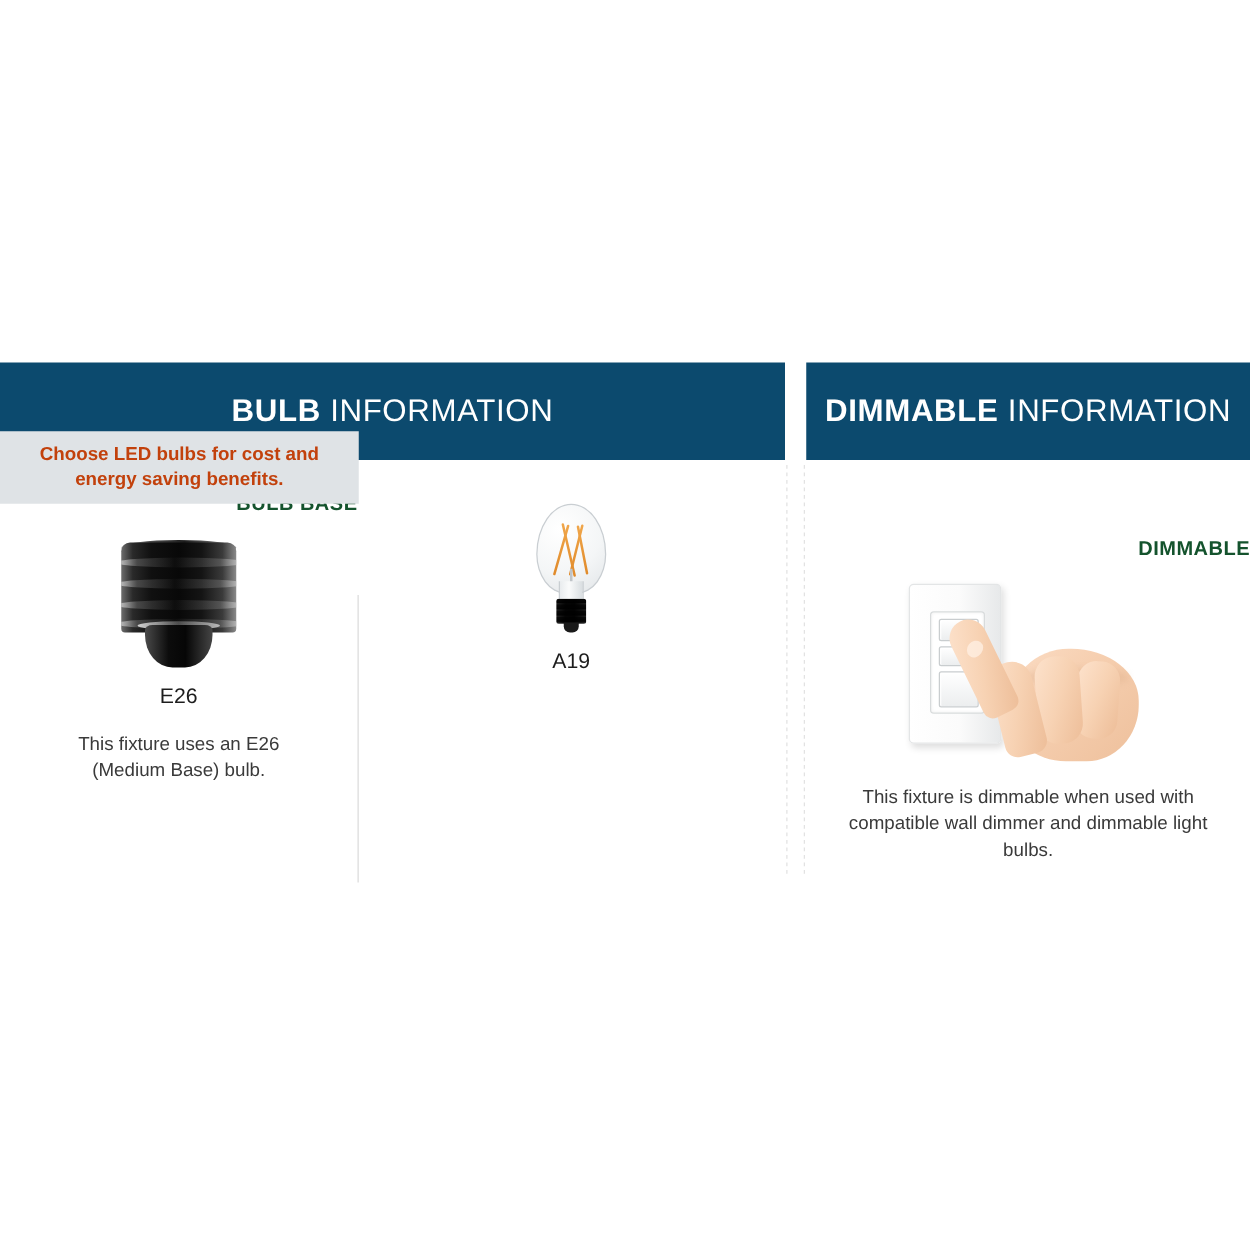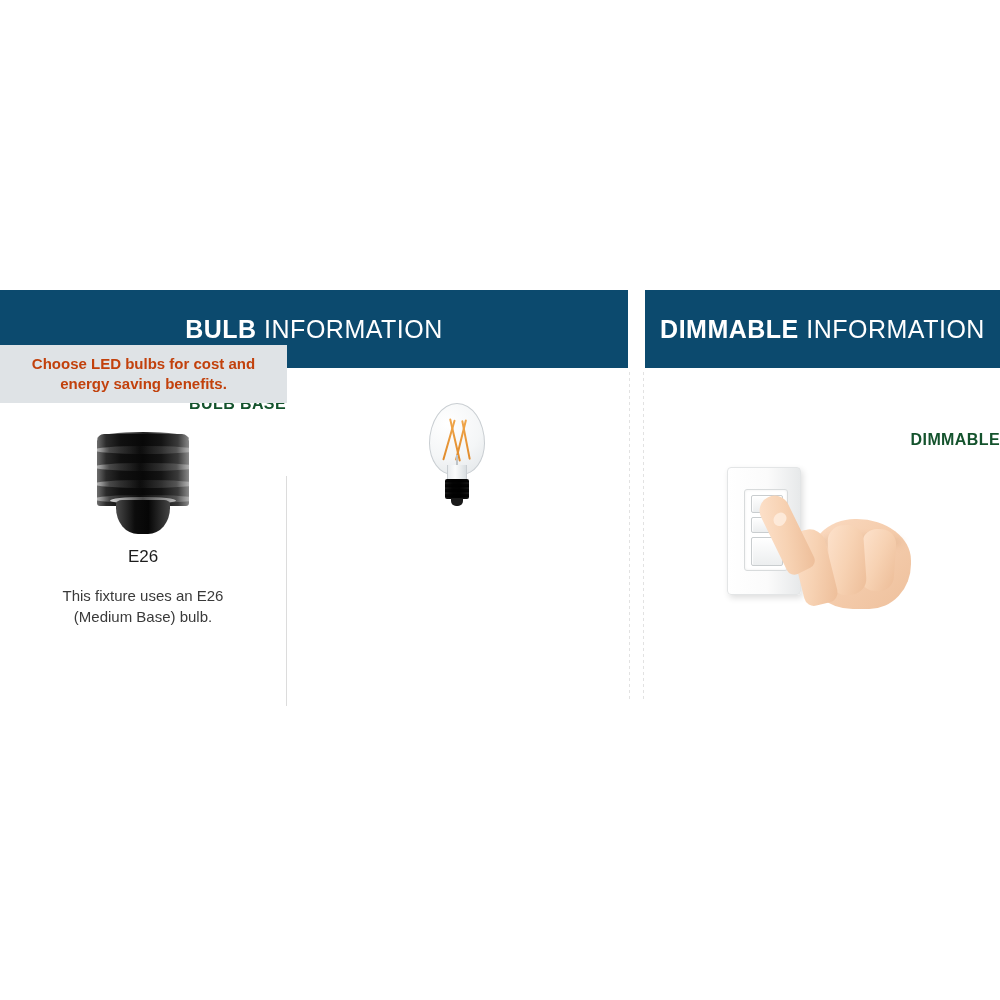--- a/index.html
+++ b/index.html
@@ -383,20 +383,21 @@
             <div class="filament" style="left:28px; top:15px; height:44px; transform:rotate(-13deg);"></div>
             <div class="filament" style="left:34px; top:16px; height:42px; transform:rotate(14deg);"></div>
             <div class="filament" style="left:39px; top:17px; height:40px; transform:rotate(-11deg);"></div>
             <div class="a19-stem"></div>
             <div class="a19-neck"></div>
             <div class="a19-base"></div>
             <div class="a19-tip"></div>
           </div>
         </div>
 
+        <div class="art-label">A19</div>
 
       </div>
 
     </div>
   </section>
 
   <div id="tip-box">
     <div id="tip-text">Choose LED bulbs for cost and energy saving benefits.</div>
   </div>
 
@@ -427,17 +428,18 @@
               <div class="finger f-pinky"></div>
               <div class="finger f-ring"></div>
               <div class="finger f-mid"></div>
               <div class="finger f-index">
                   <div class="nail"></div>
                 </div>
             </div>
           </div>
         </div>
 
+        <div class="col-desc">This fixture is dimmable when used with compatible wall dimmer and dimmable light bulbs.</div>
       </div>
     </div>
   </section>
 
 </div>
 
 </body></html>

